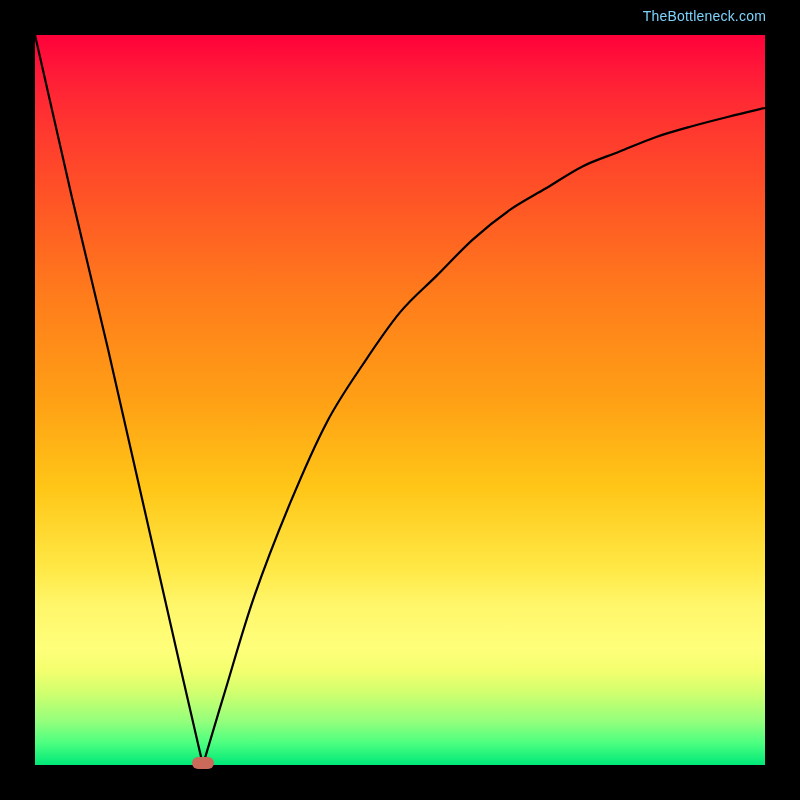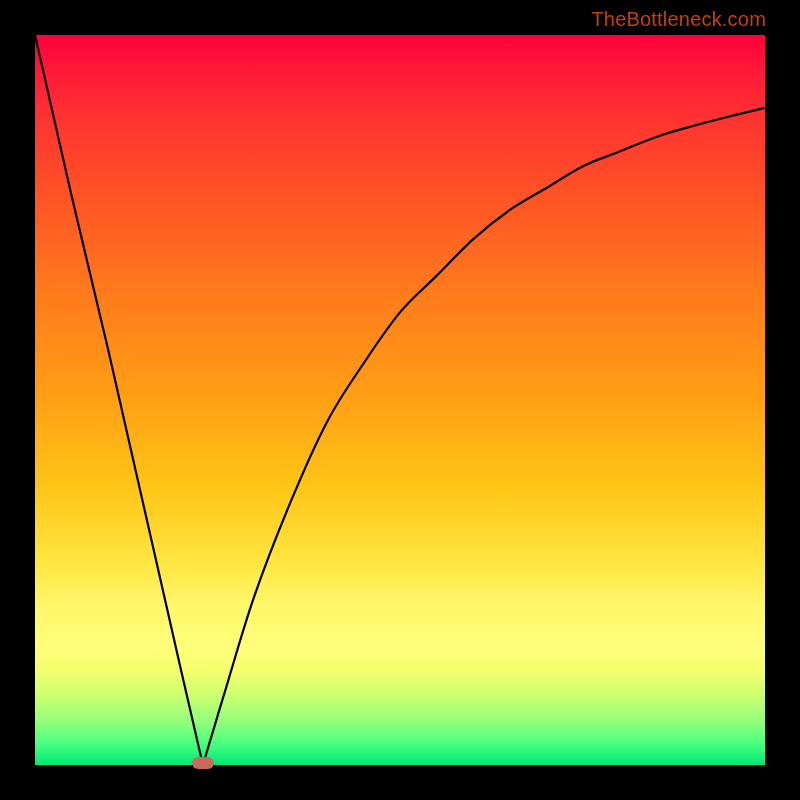--- a/index.html
+++ b/index.html
@@ -38,22 +38,22 @@
       #d2ff6e 90%,
       #94ff7c 94%,
       #4cff80 97%,
       #00e878 100%
     );
   }
   .credit {
     position: absolute;
     right: 34px;
     top: 8px;
-    color: #c2410c;
-    font-size: 20px;
+    color: #7dd3fc;
+    font-size: 14px;
     font-weight: 400;
     letter-spacing: 0.2px;
   }
   .curve-svg {
     position: absolute;
     left: 35px;
     top: 35px;
     width: 730px;
     height: 730px;
     overflow: visible;

